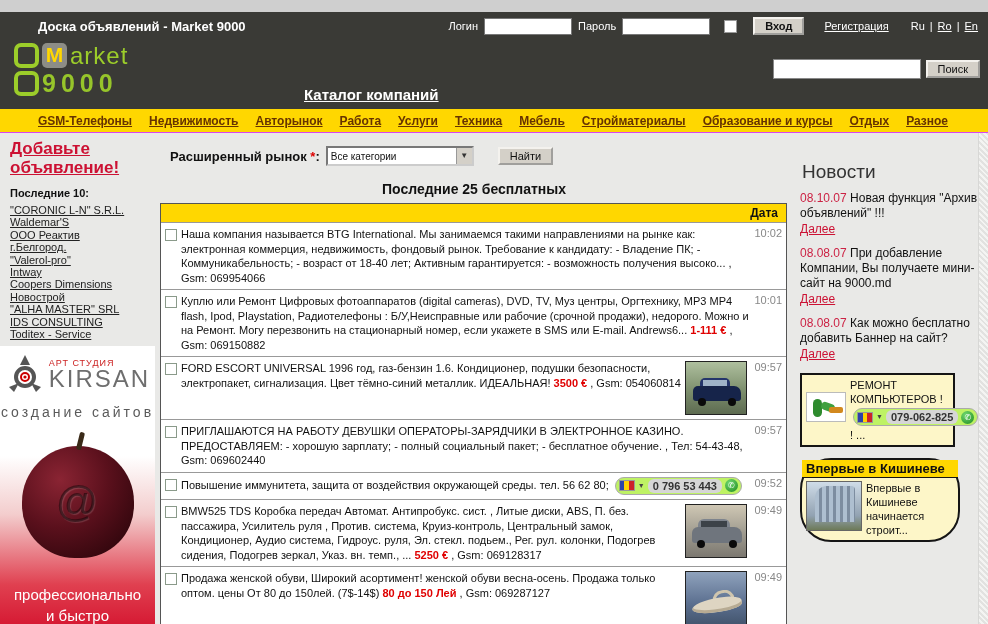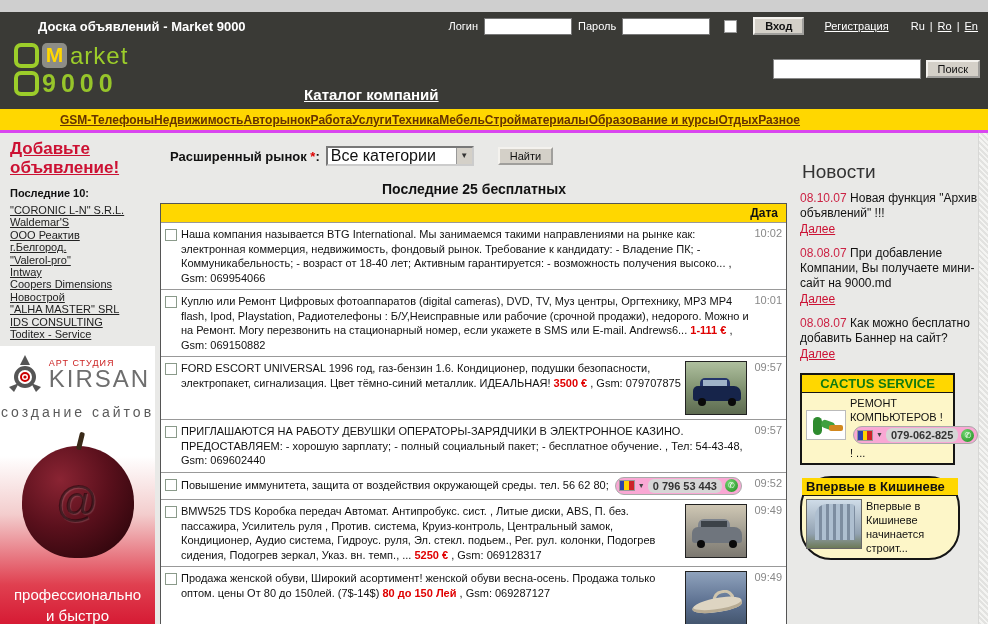--- a/index.html
+++ b/index.html
@@ -22,21 +22,21 @@
   .logo { position:absolute; left:14px; top:3px; line-height:1; }
   .logo-row { display:flex; align-items:center; gap:3px; margin-bottom:3px; }
   .lg-sq { width:25px; height:25px; border:4px solid #9ccd2a; border-radius:7px; display:inline-block; }
   .lg-m { width:25px; height:25px; background:#8d8d86; border-radius:5px; color:#ffd700; font-weight:bold; font-size:21px; text-align:center; line-height:24px; display:inline-block; }
   .lg-arket { color:#9ccd2a; font-size:24px; letter-spacing:1px; }
   .lg-9000 { color:#9ccd2a; font-size:25px; letter-spacing:5px; font-weight:bold; opacity:.95; }
   .catalog-link { position:absolute; left:304px; bottom:6px; color:#fff; font-size:15px; font-weight:bold; text-decoration:underline; cursor:pointer; }
   .logosearch { position:absolute; right:8px; bottom:30px; display:flex; gap:5px; align-items:center; }
   .ls-input { width:148px; height:20px; background:#fff; border:1px solid #888; }
 
-  .navbar { height:24px; background:#ffd700; border-bottom:3px solid #d946ef; display:flex; align-items:center; padding-left:60px; }
+  .navbar { height:24px; background:#ffd700; border-bottom:1px solid #d946ef; display:flex; align-items:center; gap:17px; padding-left:38px; }
   .nav-link { font-size:12px; font-weight:bold; color:#663300; text-decoration:underline; white-space:nowrap; cursor:pointer; }
 
   
   .content { position:relative; }
   .left-col { position:absolute; left:0; top:0; width:158px; padding:6px 4px 0 10px; }
   .main-col { position:absolute; left:160px; top:0; width:628px; }
   .right-col { position:absolute; left:800px; top:0; width:180px; }
   .scroll-track { position:absolute; right:0; top:0; width:10px; height:497px;
      background:repeating-linear-gradient(45deg,#e2e2e0 0 2px,#f4f4f2 2px 4px); border-left:1px solid #d8d8d6; }
 
@@ -55,21 +55,21 @@
      border-radius:50% 50% 47% 47%; }
   .k-stem { position:absolute; top:-14px; left:56px; width:5px; height:18px; background:#3a2a18; transform:rotate(14deg); border-radius:2px; }
   .k-at { position:absolute; top:32px; left:34px; font-size:42px; color:rgba(0,0,0,.45); text-shadow:1px 1px 1px rgba(255,255,255,.15); }
   .k-foot { color:#fff; font-size:15px; line-height:21px; margin-top:26px; }
 
   
   .adv-row { display:flex; align-items:center; margin:13px 0 0 10px; gap:6px; }
   .adv-label { font-size:13px; font-weight:bold; color:#111; }
   .adv-star { color:#dd0000; font-weight:bold; }
   .fake-select { display:flex; width:148px; height:20px; background:#fff; border:2px inset #ccc; align-items:center; }
-  .fs-text { flex:1; font-size:16px; padding-left:3px; color:#111; }
+  .fs-text { flex:1; font-size:10px; padding-left:3px; color:#111; }
   .fs-btn { width:16px; height:100%; background:#d4d0c8; border-left:1px solid #999; font-size:8px; text-align:center; line-height:16px; color:#333; }
   .find-btn { margin-left:18px; }
   .main-heading { text-align:center; font-size:14px; font-weight:bold; color:#111; margin:15px 0 6px; }
 
   .ads-table { border:1px solid #555; background:#fff; width:627px; }
   .tbl-head { background:#ffd700; height:18px; font-size:12px; font-weight:bold; color:#111; text-align:right; padding:2px 8px 0 0; }
   .ad-row { display:flex; border-top:1px solid #999; padding:4px 1px 4px 3px; align-items:flex-start; }
   .ad-row:first-of-type { border-top:none; }
   .cb { width:12px; height:12px; border:1px solid #8a9a8a; background:#fff; flex:none; margin:2px 4px 0 1px; cursor:pointer; }
   .ad-text { flex:1; font-size:11px; line-height:14.5px; color:#111; cursor:pointer; }
@@ -87,21 +87,21 @@
   .thumb-bmw .car { position:absolute; left:6px; top:22px; width:50px; height:16px; background:#6f757d; border-radius:6px 8px 3px 3px; }
   .thumb-bmw .cab { position:absolute; left:12px; top:14px; width:32px; height:10px; background:#7d838c; border-radius:6px 6px 0 0; }
   .thumb-bmw .win { position:absolute; left:15px; top:16px; width:26px; height:6px; background:#3c4248; }
 
   .thumb-shoe { background:linear-gradient(180deg,#8fa2bc 0%,#5c7090 60%,#44566f 100%); }
   .thumb-shoe .sole { position:absolute; left:6px; top:26px; width:50px; height:14px; background:#ded5c2; border-radius:60% 40% 45% 45%; transform:rotate(-8deg); box-shadow:inset 0 -3px 0 #b7ab93; }
   .thumb-shoe .strap { position:absolute; left:26px; top:18px; width:22px; height:10px; border:3px solid #cfc5ae; border-bottom:none; border-radius:12px 12px 0 0; transform:rotate(-8deg); }
 
   .thumb-nokia { background:linear-gradient(180deg,#f2f2f0 0%,#dcdcda 100%); }
 
-  .phonebadge { display:inline-flex; align-items:center; gap:3px; background:#f9a8d4; border:1px solid #aaa; border-radius:9px; padding:1px 3px; vertical-align:middle; margin-left:3px; }
+  .phonebadge { display:inline-flex; align-items:center; gap:3px; background:#bef264; border:1px solid #aaa; border-radius:9px; padding:1px 3px; vertical-align:middle; margin-left:3px; }
   .flag { width:16px; height:11px; display:flex; border:1px solid #999; }
   .flag i { flex:1; } .flag .b{background:#2d43a8;} .flag .y{background:#ffd200;} .flag .r{background:#cc2229;}
   .caret { font-size:7px; color:#444; }
   .numbox { background:#d6d6d6; border-radius:6px; padding:0 5px; font-weight:bold; font-size:11px; color:#333; white-space:nowrap; }
   .phoneicon { width:13px; height:13px; border-radius:50%; background:radial-gradient(circle at 35% 30%, #6fd76f, #1f8a1f); color:#fff; font-size:8px; text-align:center; line-height:13px; }
 
   
   .news-title { font-size:19px; color:#333; margin:28px 0 8px 2px; }
   .news-item { font-size:12px; line-height:15px; color:#111; margin-bottom:9px; }
   .news-date { color:#cc2244; }
@@ -251,21 +251,21 @@
         </div>
 
         <div class="ad-row">
           <span class="cb"></span>
           <div class="ad-text"><span>Куплю или Ремонт Цифровых фотоаппаратов (digital cameras), DVD, TV, Муз центры, Оргтехнику, MP3 MP4 flash, Ipod, Playstation, Радиотелефоны : Б/У,Неисправные или рабочие (срочной продажи), недорого. Можно и на Ремонт. Могу перезвонить на стационарный номер, если укажете в SMS или E-mail. Andrews6... </span><span class="price">1-111 €</span><span> , Gsm: 069150882</span></div>
           <div class="ad-time">10:01</div>
         </div>
 
         <div class="ad-row">
           <span class="cb"></span>
-          <div class="ad-text"><span>FORD ESCORT UNIVERSAL 1996 год, газ-бензин 1.6. Кондиционер, подушки безопасности, электропакет, сигнализация. Цвет тёмно-синий металлик. ИДЕАЛЬНАЯ! </span><span class="price">3500 €</span><span> , Gsm: 079707875</span></div>
+          <div class="ad-text"><span>FORD ESCORT UNIVERSAL 1996 год, газ-бензин 1.6. Кондиционер, подушки безопасности, электропакет, сигнализация. Цвет тёмно-синий металлик. ИДЕАЛЬНАЯ! </span><span class="price">3500 €</span><span> , Gsm: 054060814</span></div>
           <div class="thumb thumb-ford">
             <div class="cab"></div>
             <div class="win"></div>
             <div class="car"></div>
             <div class="wheel" style="left:12px;"></div>
             <div class="wheel" style="left:42px;"></div>
           </div>
           <div class="ad-time">09:57</div>
         </div>
 
@@ -339,21 +339,20 @@
       <div class="news-item">
         <span class="news-date">08.08.07</span><span> При добавление Компании, Вы получаете мини-сайт на 9000.md</span><br>
         <span class="news-more">Далее</span>
       </div>
       <div class="news-item">
         <span class="news-date">08.08.07</span><span> Как можно бесплатно добавить Баннер на сайт?</span><br>
         <span class="news-more">Далее</span>
       </div>
 
       <div class="adbox" style="width:155px;">
-        <div class="adbox-head cactus-head">CACTUS SERVICE</div>
         <div class="adbox-body">
           <div class="cactus-img">
               <div class="c1"></div>
               <div class="c2"></div>
               <div class="c3"></div>
             </div>
           <div>
             <div>РЕМОНТ КОМПЬЮТЕРОВ !</div>
             <div class="cactus-badge">
               <span class="phonebadge">

